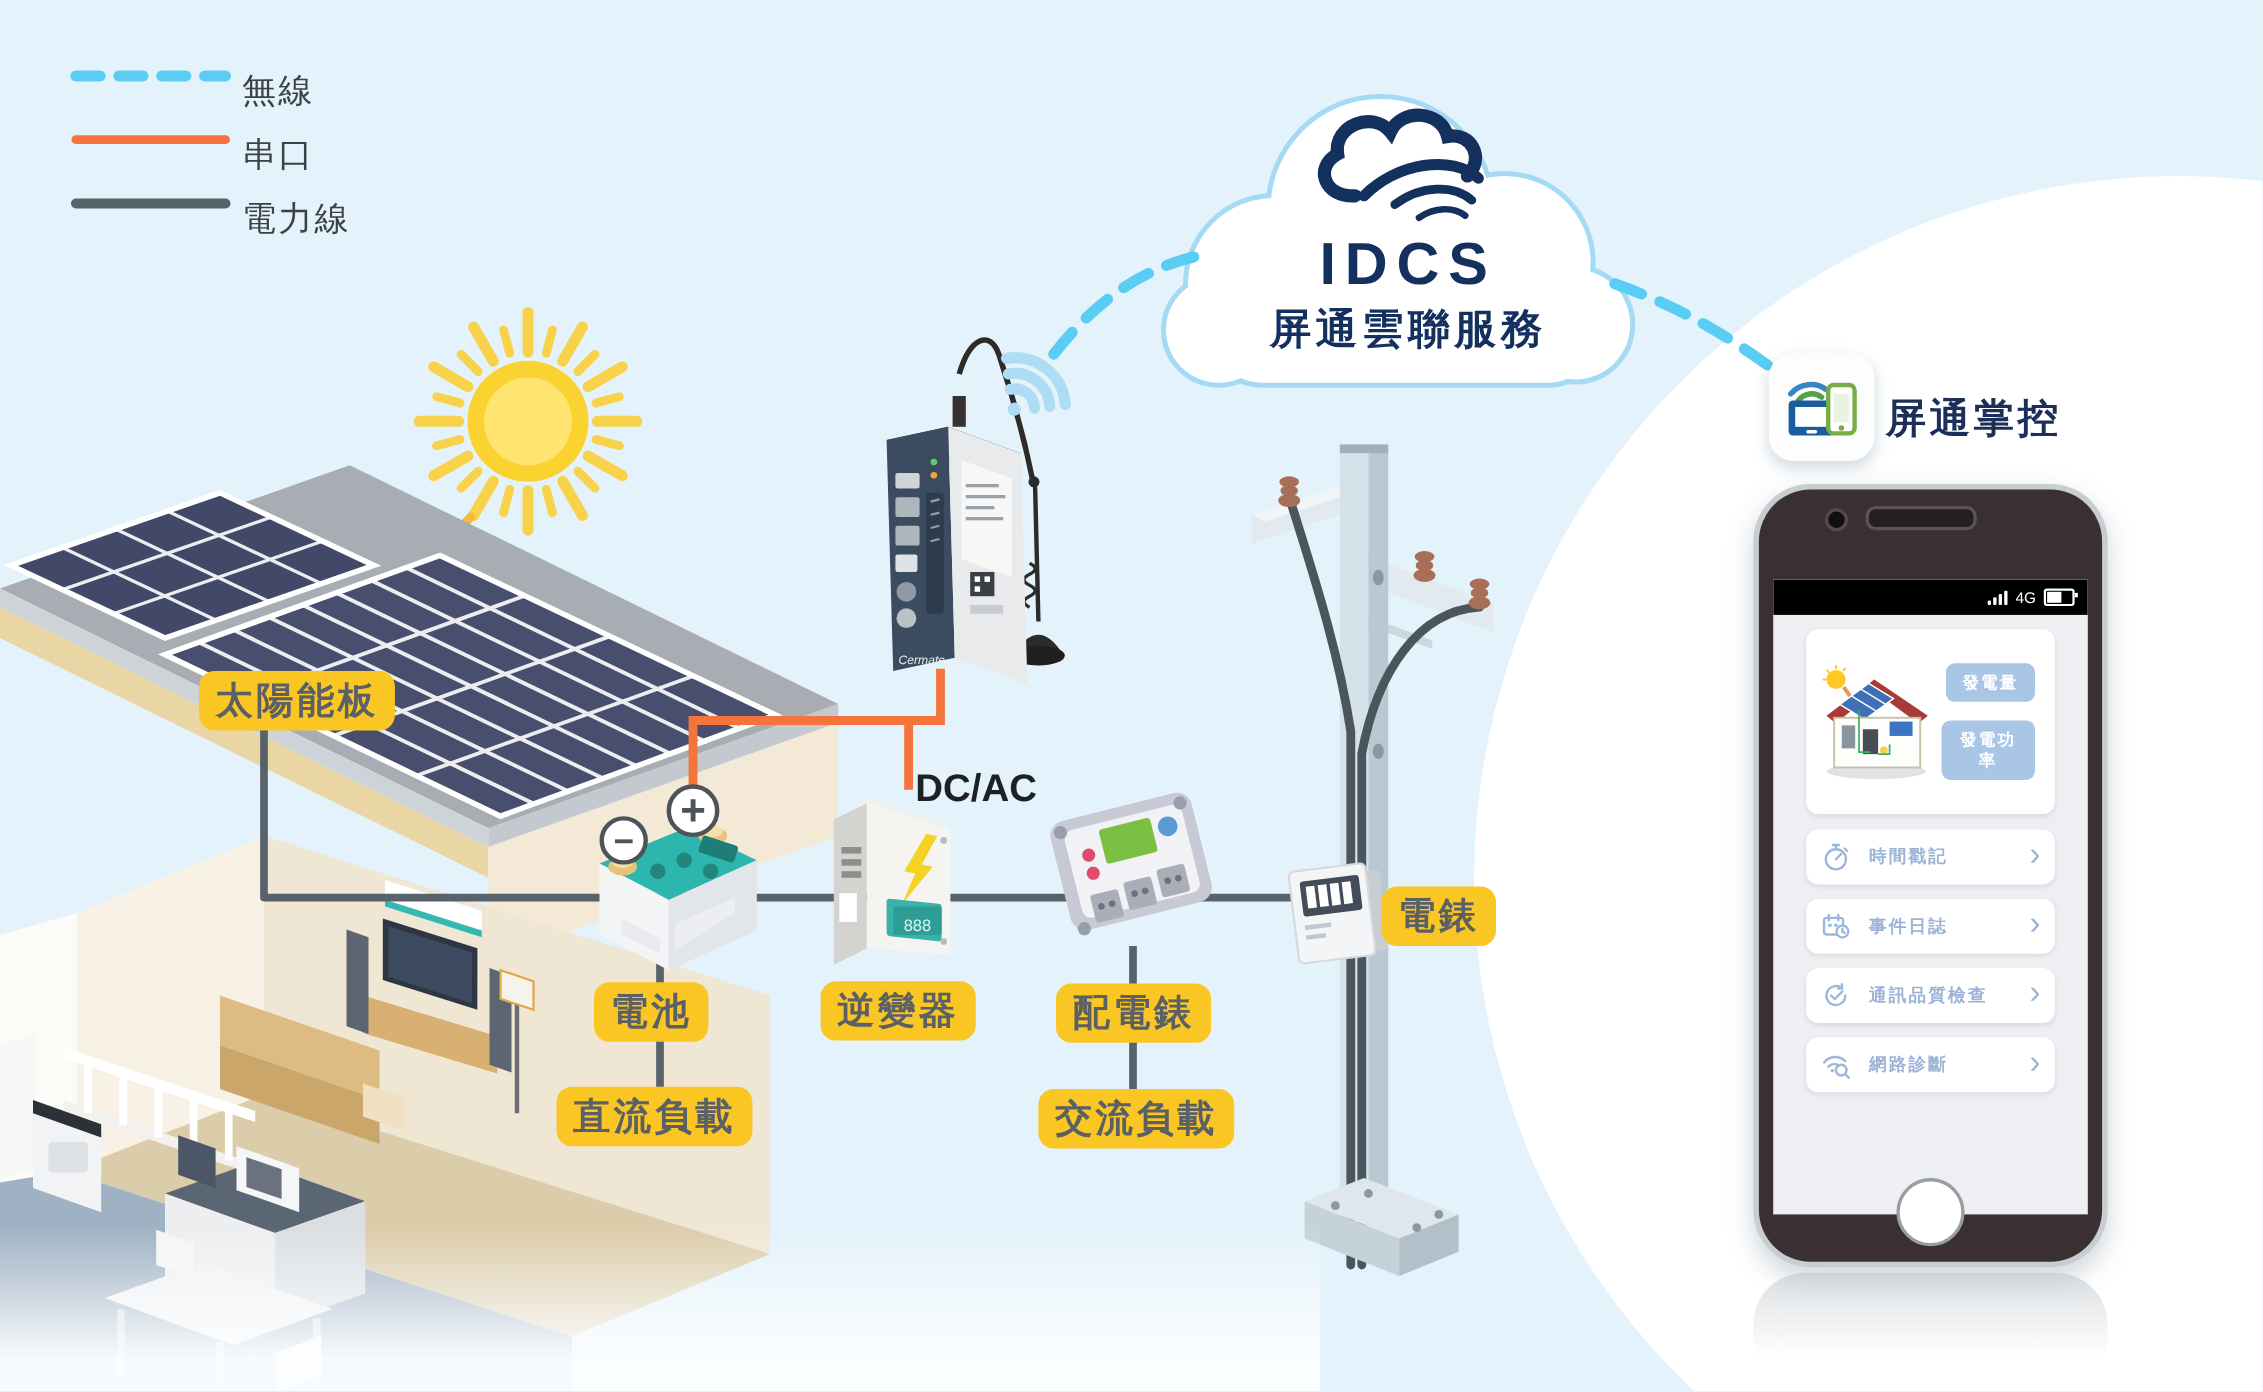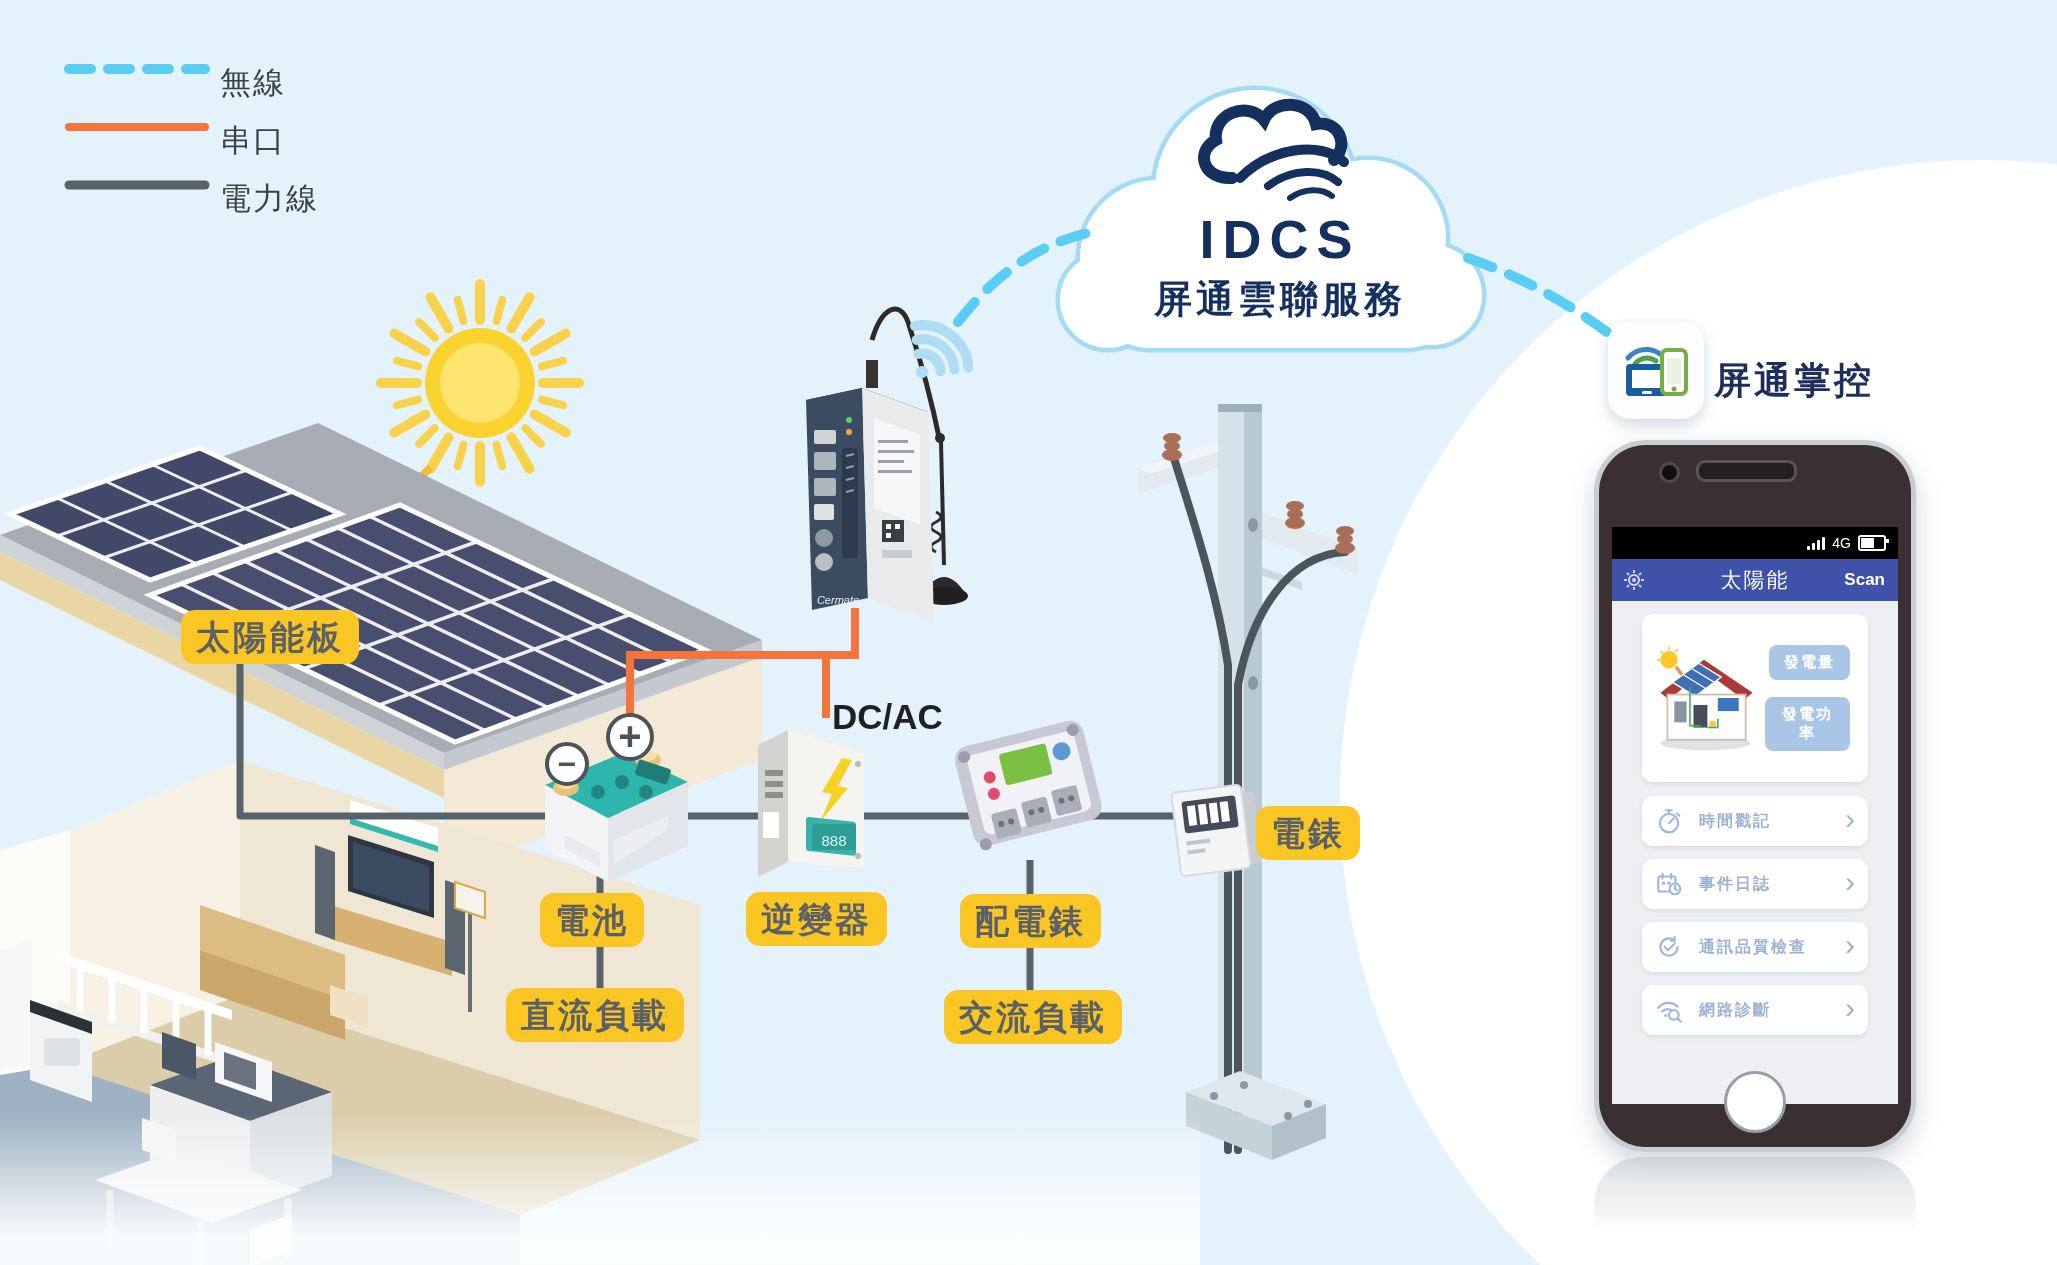--- a/index.html
+++ b/index.html
@@ -453,33 +453,20 @@
           <span class="sig">
             <i style="height:4px"></i>
               <i style="height:7px"></i>
               <i style="height:10px"></i>
               <i style="height:13px"></i>
           </span>
           <span class="net">4G</span>
           <span class="batt"></span>
         </div>
 
-        <div class="appbar">
-          <span class="appbar-title">太陽能</span>
-          <span class="gear">
-            <svg width="22" height="22" viewBox="0 0 22 22">
-              <g stroke="#cfd6f0" stroke-width="2" fill="none">
-                <circle cx="11" cy="11" r="5"></circle>
-                <path d="M11,1 V4 M11,18 V21 M1,11 H4 M18,11 H21 M3.9,3.9 L6,6 M16,16 L18.1,18.1 M18.1,3.9 L16,6 M6,16 L3.9,18.1"></path>
-              </g>
-              <circle cx="11" cy="11" r="2" fill="#cfd6f0"></circle>
-            </svg>
-          </span>
-          <span class="scan">Scan</span>
-        </div>
 
         <div class="content">
           <div class="card card-main">
             <svg width="132" height="128" viewBox="0 0 132 128">
               <ellipse cx="64" cy="116" rx="52" ry="8" fill="#dfe3e6"></ellipse>
               <circle cx="22" cy="20" r="10" fill="#ffc727"></circle>
               <g stroke="#ffc727" stroke-width="2">
                   <line x1="22" y1="5" x2="22" y2="9"></line>
                   <line x1="8" y1="20" x2="12" y2="20"></line>
                   <line x1="12" y1="10" x2="15" y2="13"></line>

